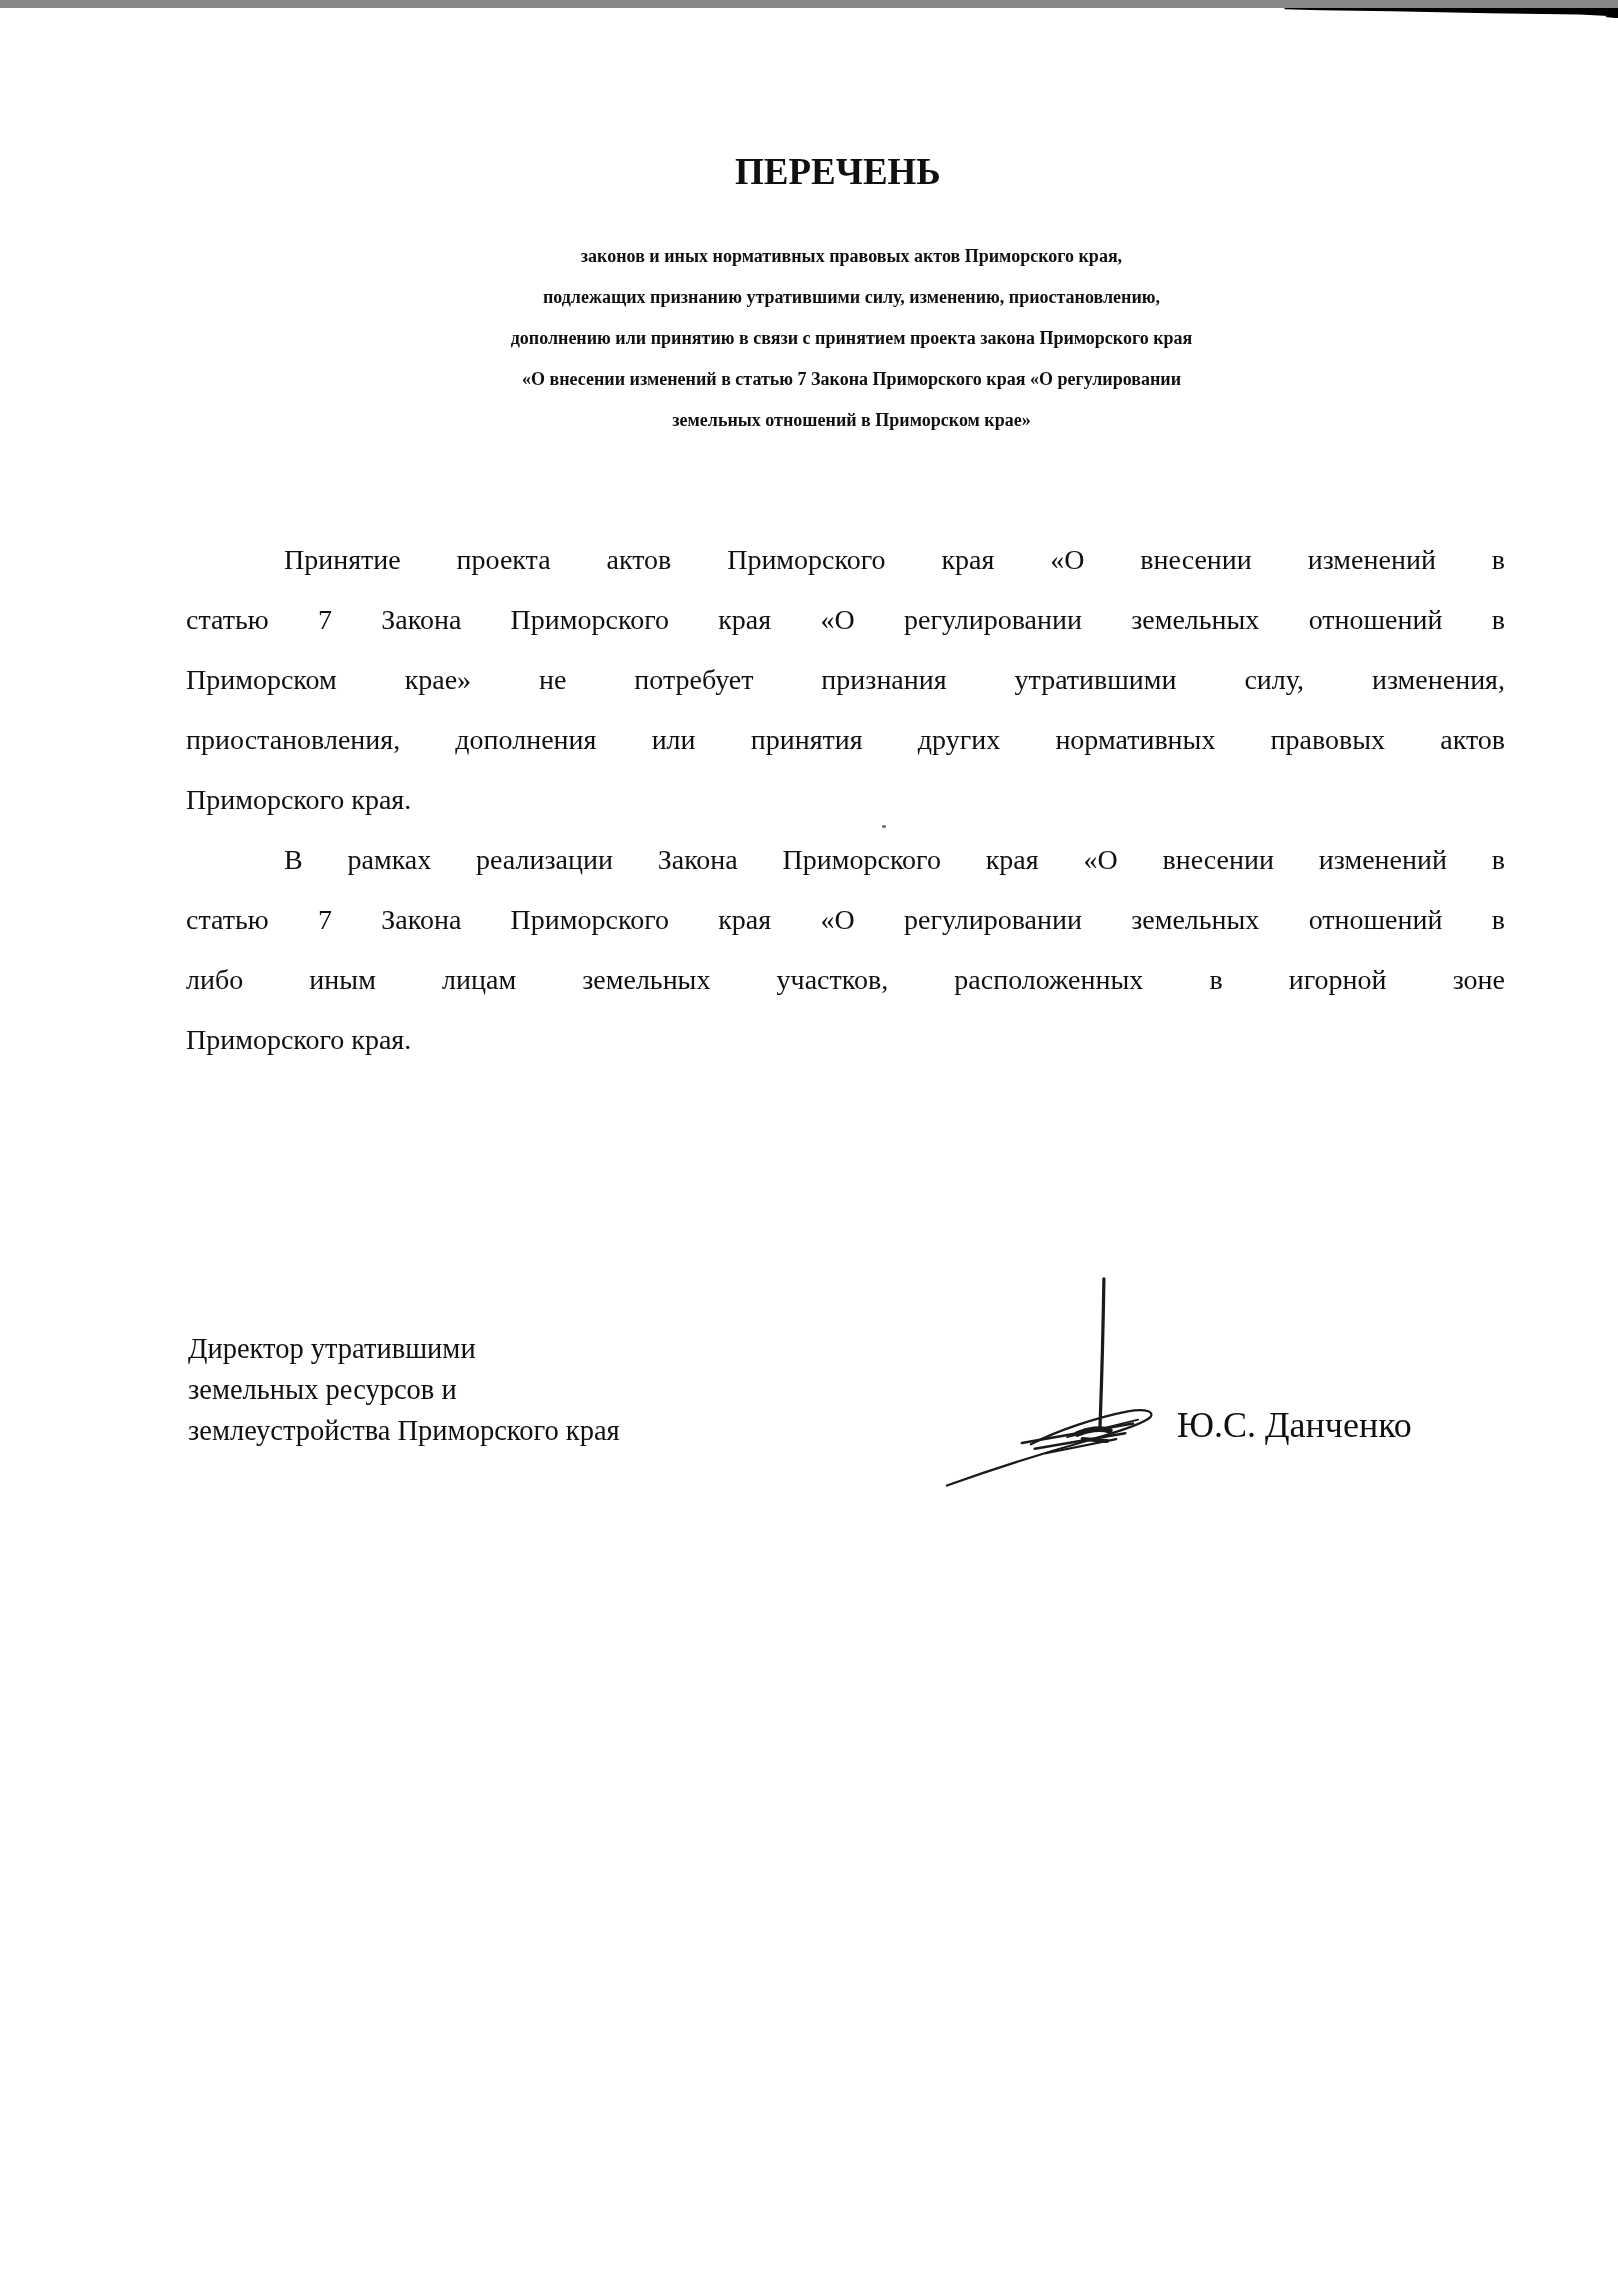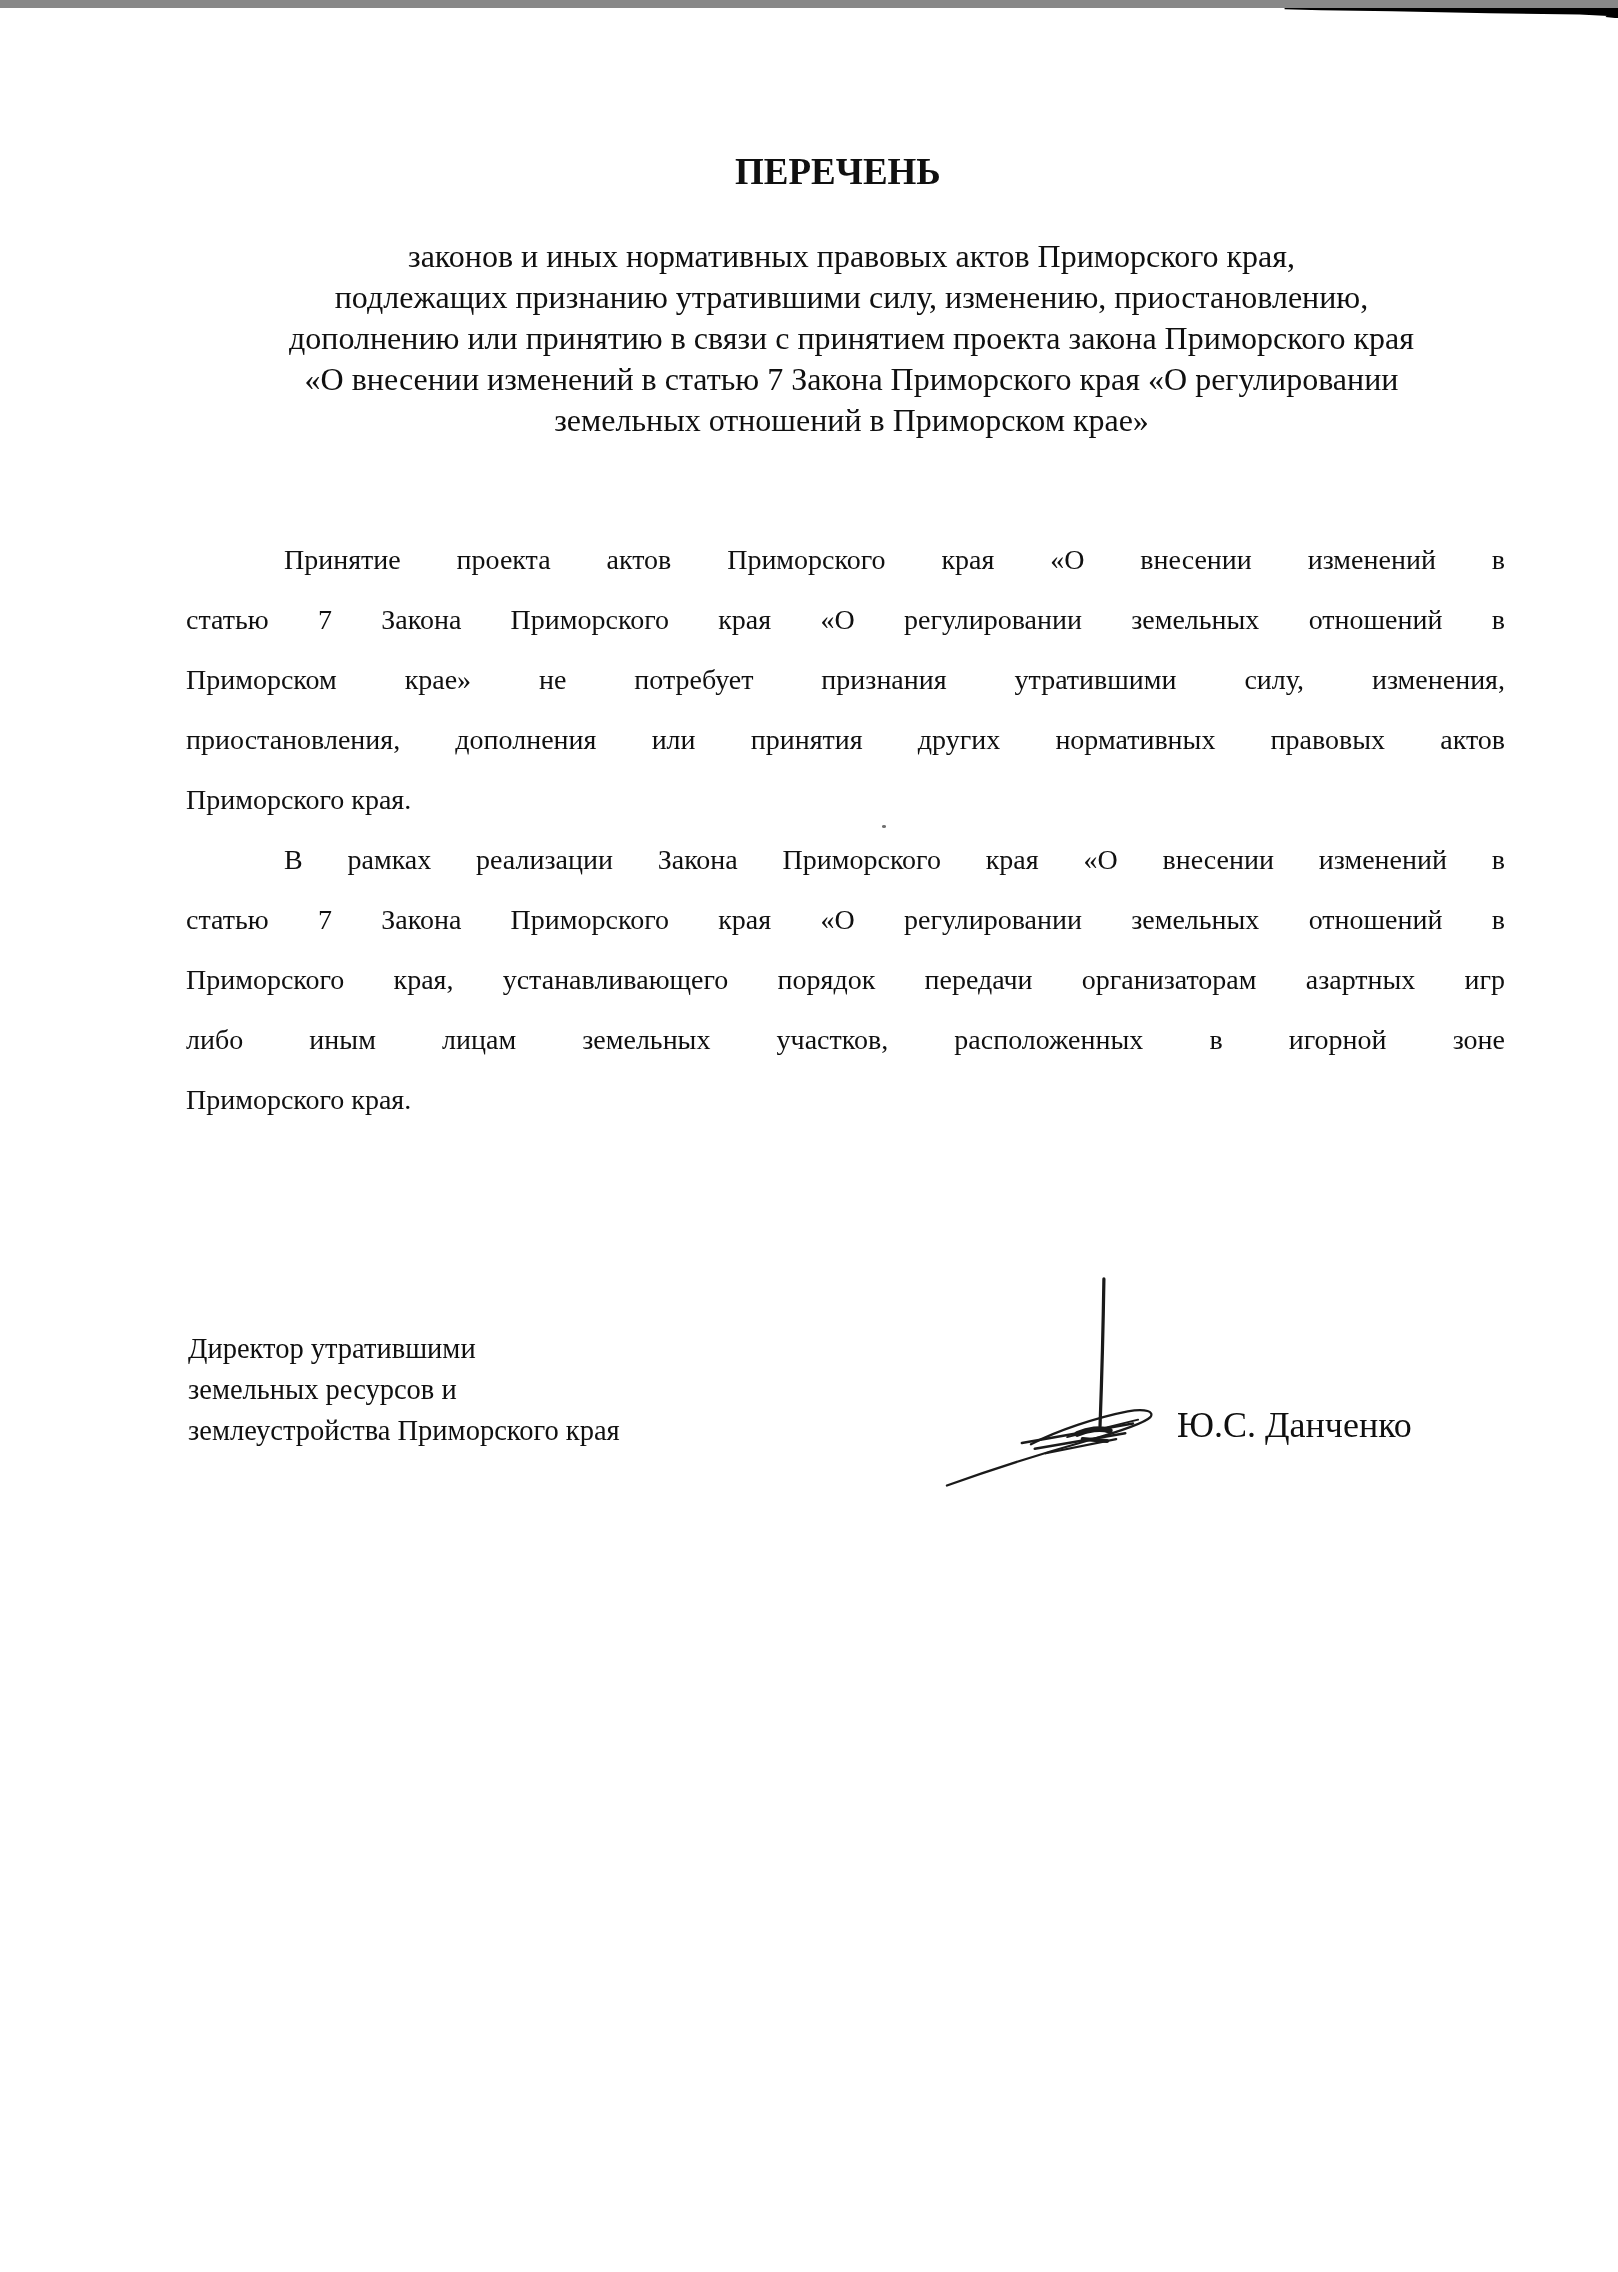--- a/index.html
+++ b/index.html
@@ -12,21 +12,21 @@
     font-family:"Liberation Serif","DejaVu Serif",serif;
     color:#101010;
   }
   .scan-bar{position:absolute;top:0;right:0;width:337px;height:10.4px;}
   .doc-title{
     position:absolute;top:142px;left:735px;
     font-size:37px;font-weight:bold;line-height:43px;white-space:nowrap;
   }
   .header-block{
     position:absolute;top:228px;left:214px;width:1275px;
-    font-size:32px;font-weight:normal;text-align:center;
+    font-size:18px;font-weight:bold;text-align:center;
   }
   .header-block .hline{line-height:41px;white-space:nowrap;}
   .body-block{
     position:absolute;top:522px;left:186px;width:1319px;
     font-size:28px;
   }
   .bline{
     line-height:60px;height:60px;
     text-align:justify;text-align-last:justify;
     overflow:hidden;
@@ -70,21 +70,20 @@
 
   <div class="body-block">
     <div class="bline indent">Принятие проекта актов Приморского края «О внесении изменений в</div>
     <div class="bline">статью 7 Закона Приморского края «О регулировании земельных отношений в</div>
     <div class="bline">Приморском крае» не потребует признания утратившими силу, изменения,</div>
     <div class="bline">приостановления, дополнения или принятия других нормативных правовых актов</div>
     <div class="bline plain">Приморского края.</div>
 
     <div class="bline indent">В рамках реализации Закона Приморского края «О внесении изменений в</div>
     <div class="bline">статью 7 Закона Приморского края «О регулировании земельных отношений в</div>
-    <div class="bline">Приморского края, устанавливающего порядок передачи организаторам азартных игр</div>
     <div class="bline">либо иным лицам земельных участков, расположенных в игорной зоне</div>
     <div class="bline plain">Приморского края.</div>
   </div>
 
   <div class="speck"></div>
 
   <div class="sig-left">
     <div class="sline">Директор утратившими</div>
     <div class="sline">земельных ресурсов и</div>
     <div class="sline">землеустройства Приморского края</div>

